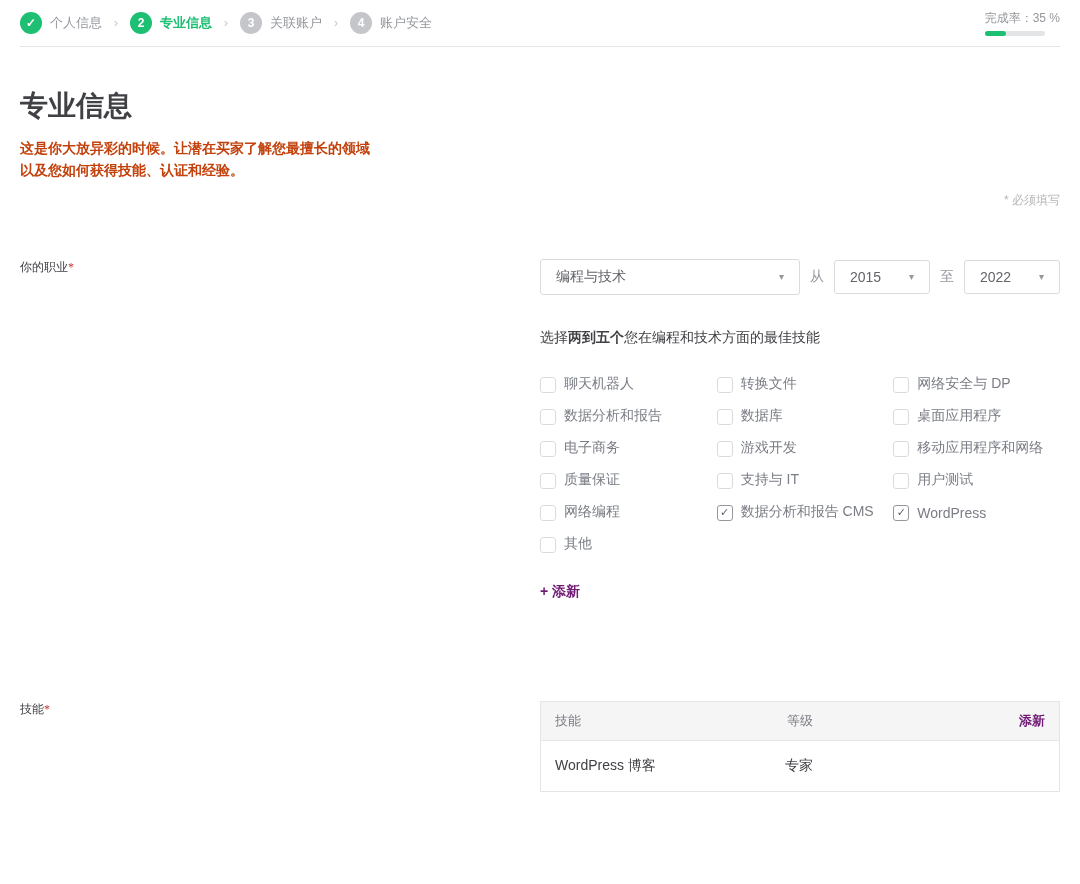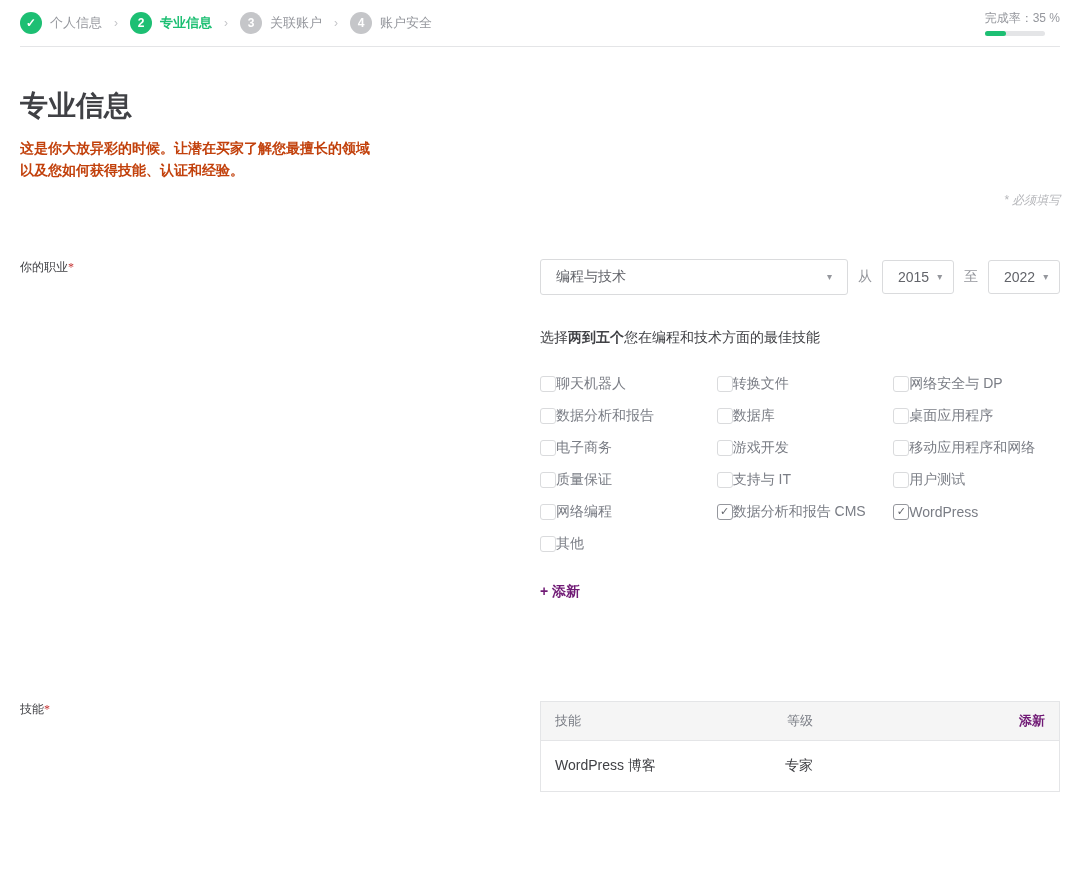--- a/index.html
+++ b/index.html
@@ -16,39 +16,39 @@
     .step.done .step-label, .step.idle .step-label { color: #95979d; }
     .step.active .step-label { color: #1dbf73; font-weight: 600; }
     .step-arrow { color: #c5c6c9; margin: 0 12px; font-size: 12px; }
     .progress-wrap { margin-left: auto; text-align: right; font-size: 12px; color: #95979d; }
     .progress-bar { width: 60px; height: 5px; border-radius: 3px; background: #e4e5e7; position: relative; margin-top: 4px; }
     .progress-fill { position: absolute; left: 0; top: 0; height: 100%; background: #1dbf73; border-radius: 3px; }
 
     .header { margin-top: 40px; }
     .header h1 { font-size: 28px; font-weight: 600; color: #404145; }
     .header p { margin-top: 12px; font-size: 14px; color: #c2410c; max-width: 360px; line-height: 1.6; font-weight: bold; }
-    .required-note { text-align: right; font-size: 12px; color: #b5b6ba; font-style: italic; margin-top: 10px; }
+    .required-note { text-align: right; font-size: 12px; color: #b5b6ba; margin-top: 10px; }
 
     .section { display: flex; margin-top: 50px; gap: 40px; }
     .section-label { width: 480px; font-size: 12px; color: #404145; font-weight: 500; font-family: Liberation Serif, serif; }
     .section-label .req { color: #c43333; }
     .section-body { flex: 1; }
 
     
     .occ-row { display: flex; align-items: center; gap: 10px; }
     .select { border: 1px solid #dadbdd; border-radius: 3px; padding: 8px 15px; font-size: 14px; color: #62646a; background: #fff; display: flex; align-items: center; justify-content: space-between; cursor: pointer; }
     .select.wide { flex: 1; }
     .caret { font-size: 10px; color: #95979d; margin-left: 8px; }
     .lbl { font-size: 14px; color: #95979d; }
-    .select.sm { width: 72px; }
+    .select.sm { width: 96px; }
 
     .skills-prompt { font-size: 14px; color: #404145; margin-top: 34px; margin-bottom: 28px; }
     .skills-prompt b { font-weight: 700; }
     .skills-grid { display: grid; grid-template-columns: repeat(3, 1fr); gap: 14px 10px; }
-    .chk { display: flex; align-items: center; font-size: 14px; color: #7a7d85; cursor: pointer; }
+    .chk { display: flex; align-items: flex-end; gap: 8px; font-size: 14px; color: #7a7d85; cursor: pointer; }
     .chk-box { width: 16px; height: 16px; border: 1px solid #dadbdd; border-radius: 3px; display: flex; align-items: center; justify-content: center; flex-shrink: 0; }
     .chk.checked .chk-box { border-color: #95979d; }
     .chk.checked .chk-box::after { content: "✓"; font-size: 11px; color: #62646a; }
     .add-new { color: #701a75; font-weight: 600; font-size: 14px; margin-top: 30px; cursor: pointer; }
 
     
     .skills-header { display: flex; background: #f5f5f5; border: 1px solid #e4e5e7; padding: 10px 14px; font-size: 13px; color: #7a7d85; }
     .skills-header .col1 { flex: 2; } .skills-header .col2 { flex: 2; } .skills-header .col3 { text-align: center; color: #701a75; font-weight: 700; cursor: pointer; }
     .skills-row { display: flex; padding: 16px 14px; border: 1px solid #e4e5e7; border-top: none; font-size: 14px; color: #404145; }
     .skills-row .col1 { flex: 2; } .skills-row .col2 { flex: 2; } .skills-row .col3 { width: 30px; }

